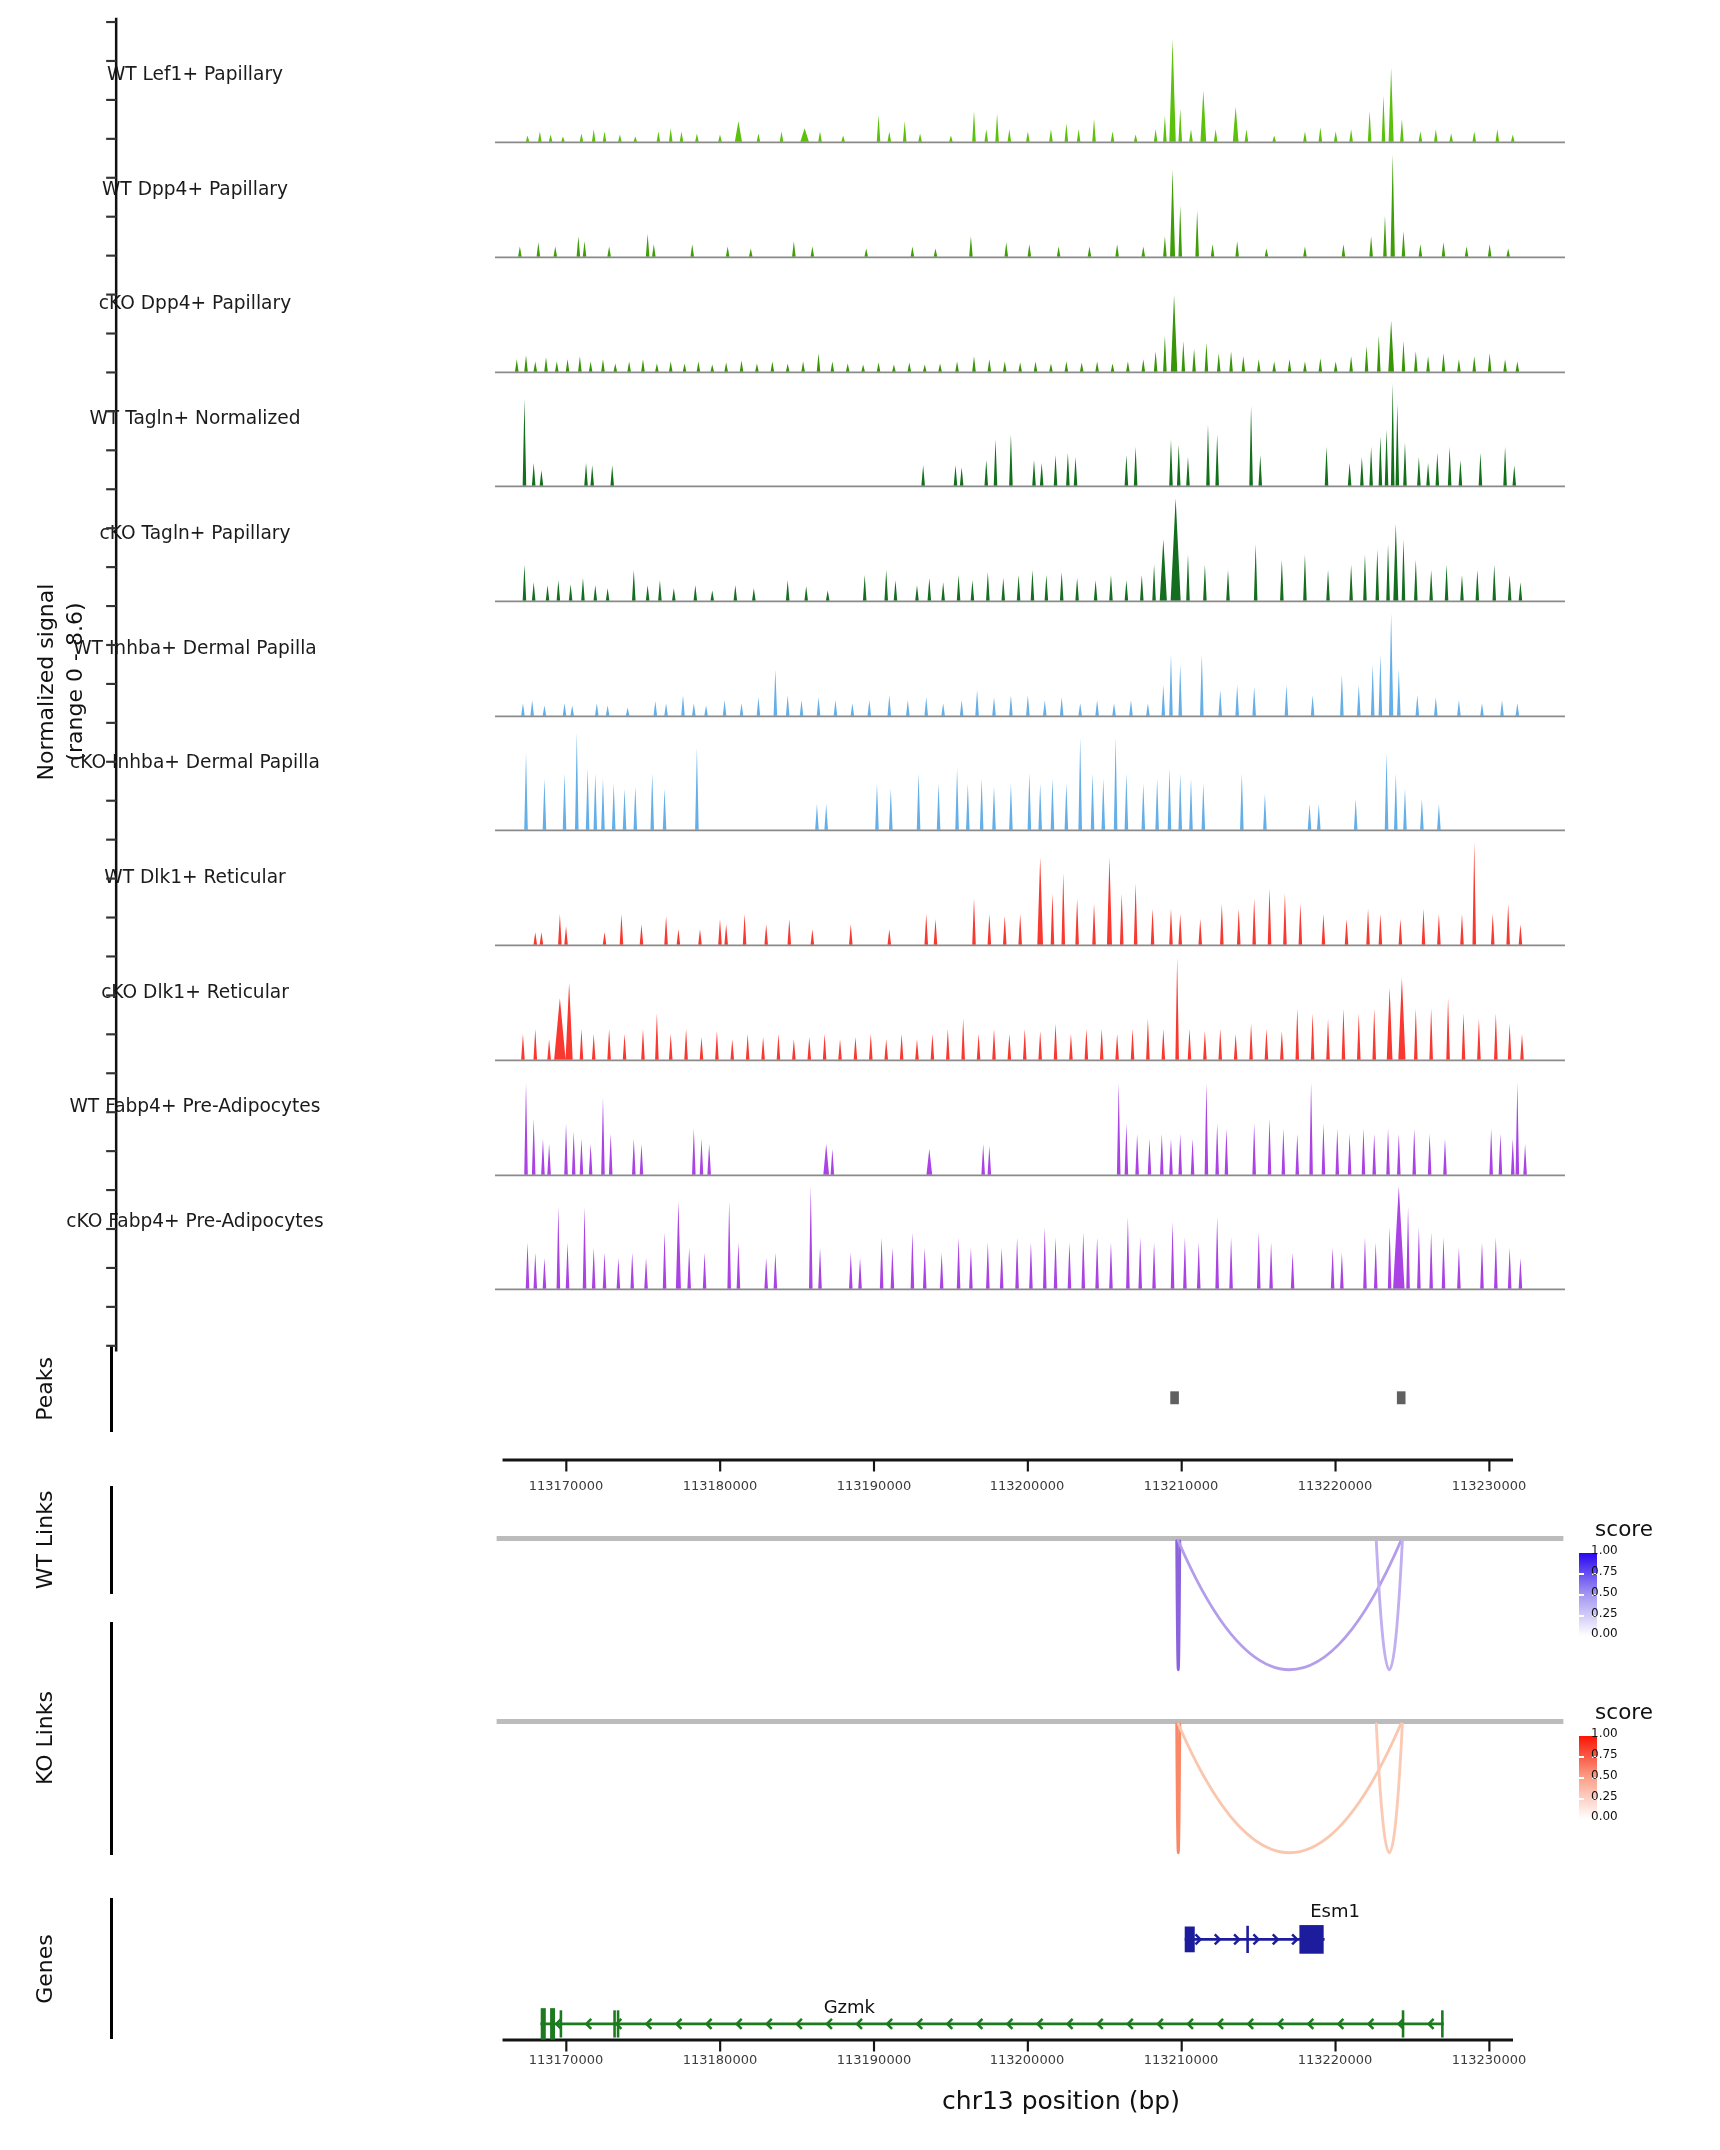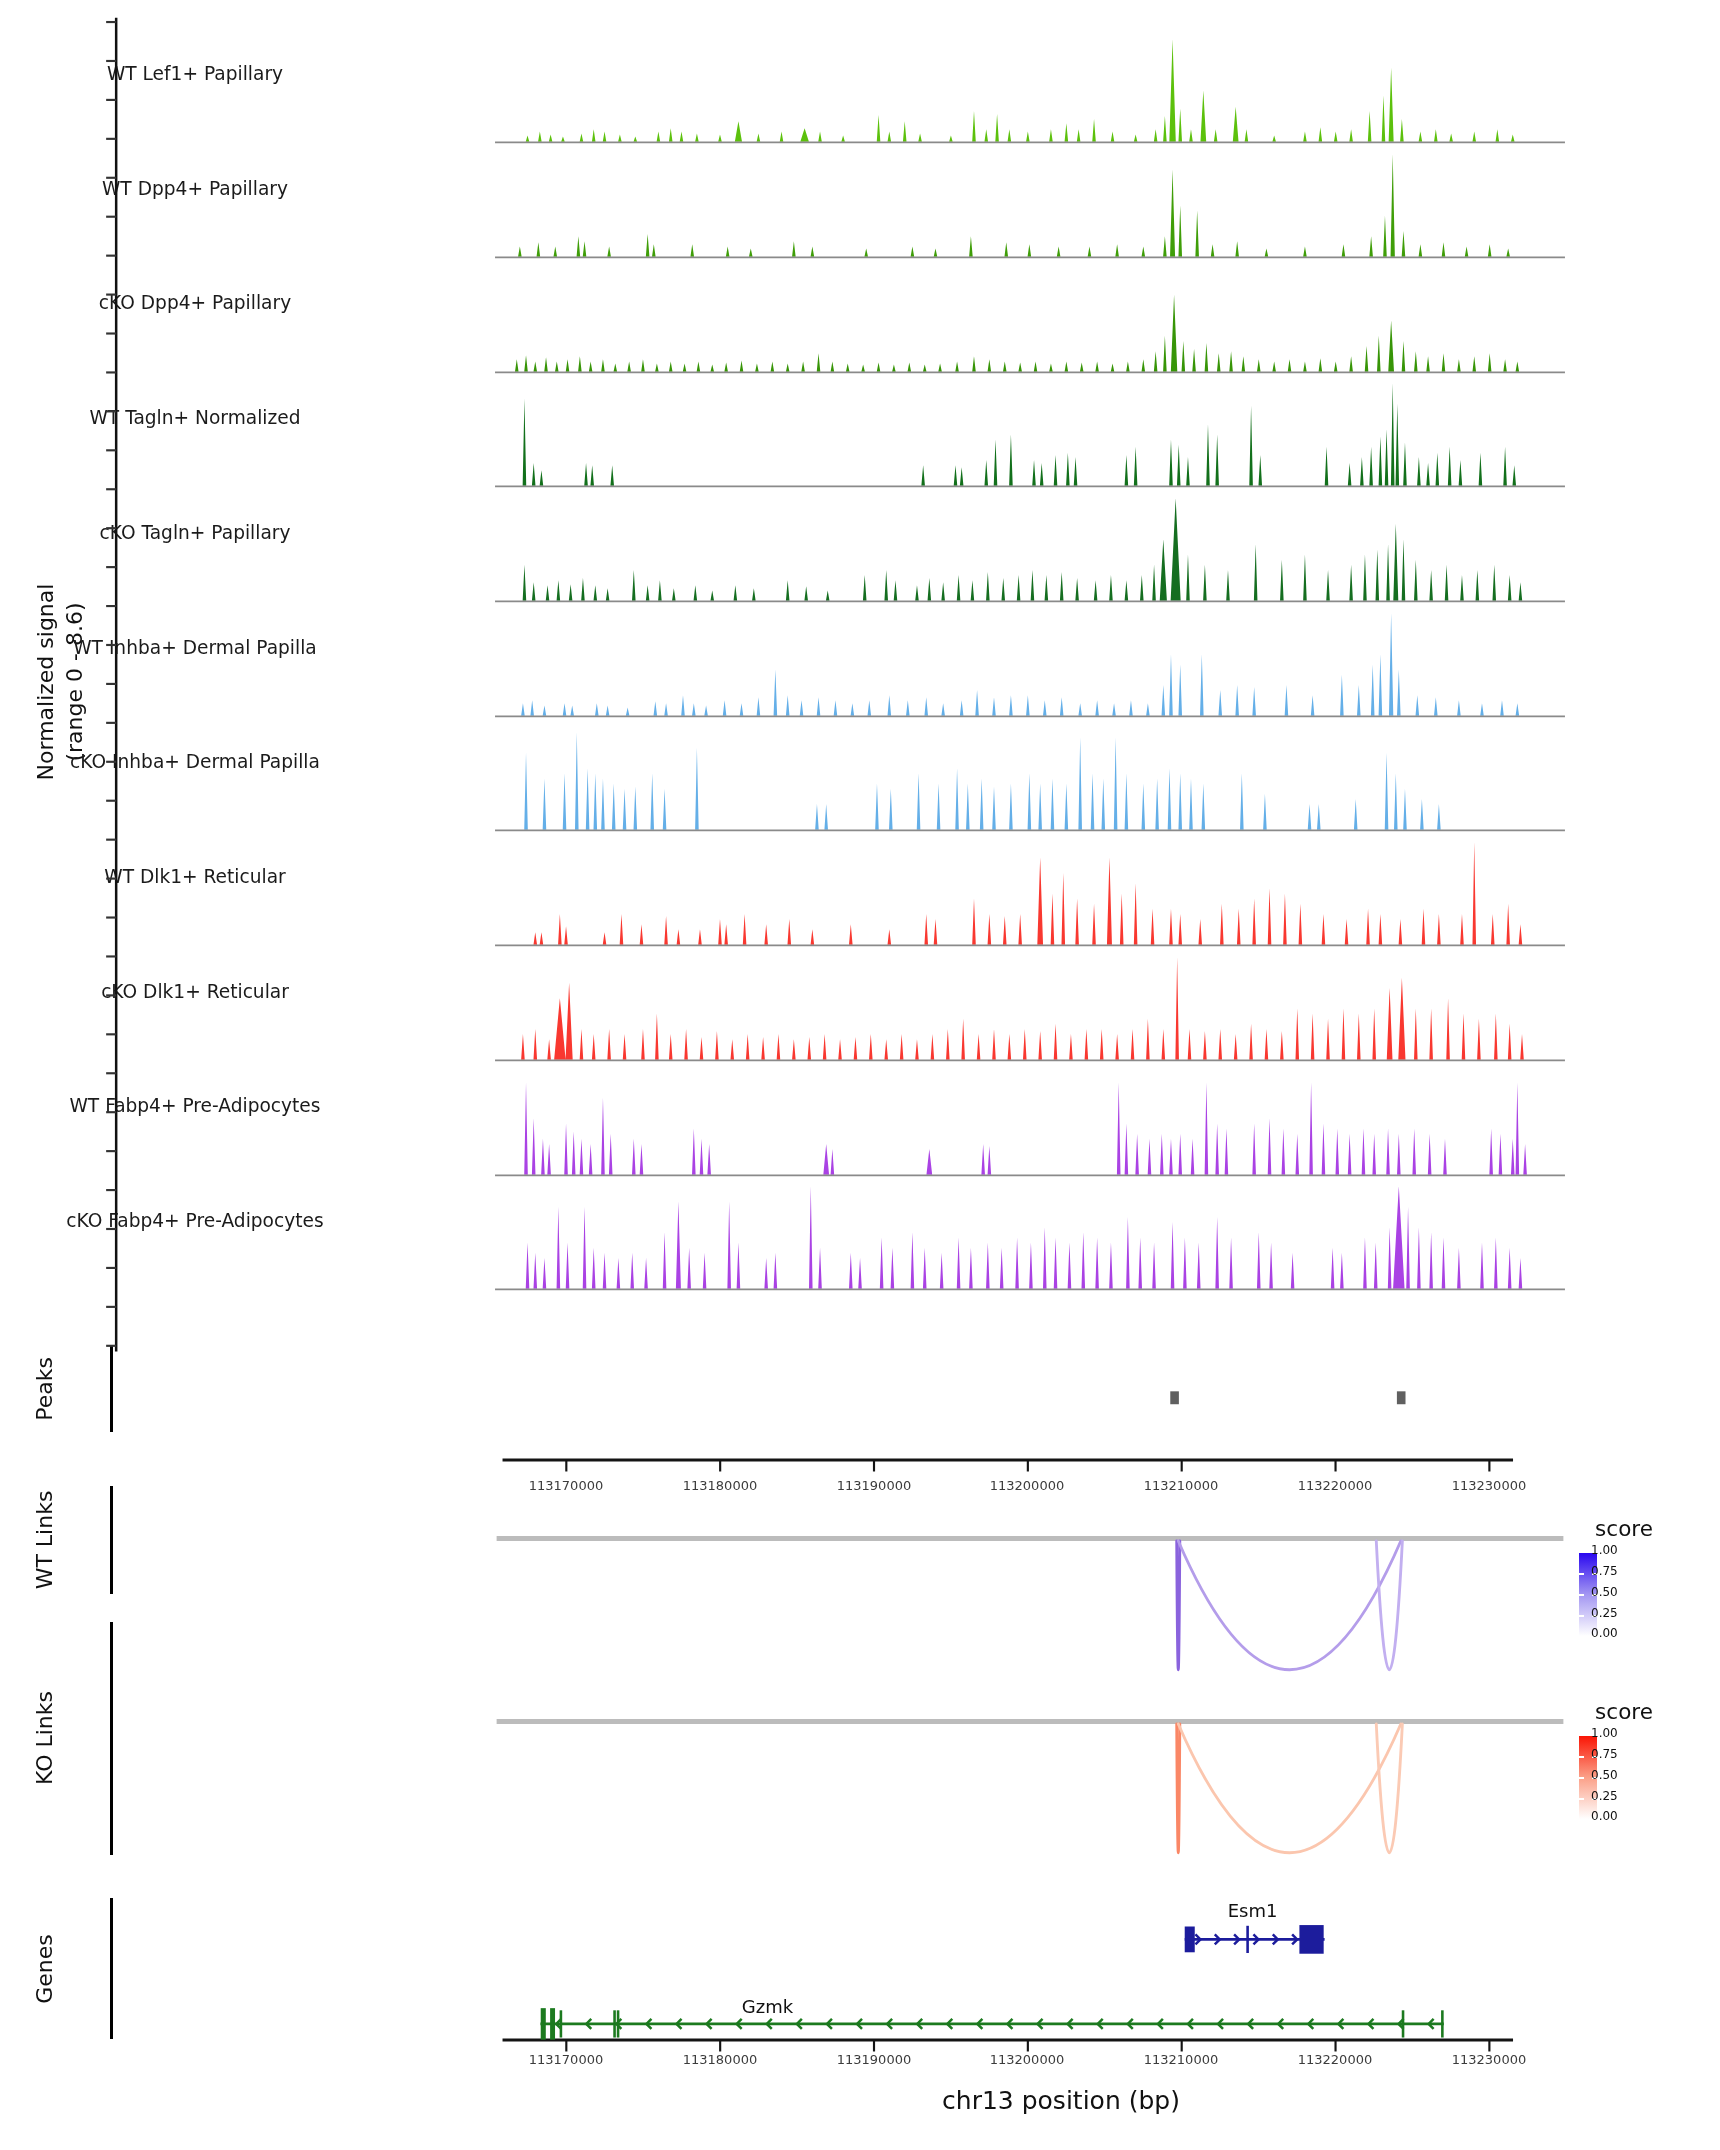--- a/index.html
+++ b/index.html
@@ -11,21 +11,21 @@
   .vlabel{position:absolute;transform:translate(-50%,-50%) rotate(-90deg);
        transform-origin:center;white-space:nowrap;font-size:22px;color:#111;
        text-align:center;line-height:29px;}
   .bracket{position:absolute;left:110px;width:2.9px;background:#000;}
   .ruler-label{position:absolute;width:158px;text-align:center;font-size:13px;color:#3c3c3c;}
   .legend{position:absolute;width:151px;height:176px;}
   .legend-title{position:absolute;left:0;top:0;width:108px;text-align:center;font-size:21.5px;color:#111;}
   .legend-grad{position:absolute;left:8.6px;top:37px;width:18.6px;height:83px;}
   .legend-tick{position:absolute;height:2.2px;background:#fff;}
   .legend-num{position:absolute;left:21px;width:79px;font-size:12px;color:#111;}
-  .gene-label{position:absolute;width:215px;text-align:center;font-size:18px;color:#111;}
+  .gene-label{position:absolute;width:215px;text-align:right;font-size:18px;color:#111;}
   .xtitle{position:absolute;left:846px;top:2086px;width:430px;text-align:center;
        font-size:25px;color:#111;}
   svg{position:absolute;overflow:visible;}
 </style>
 </head>
 <body>
 
 <div id="fig">
 
   <div class="vlabel" style="left:60px;top:682px;">

